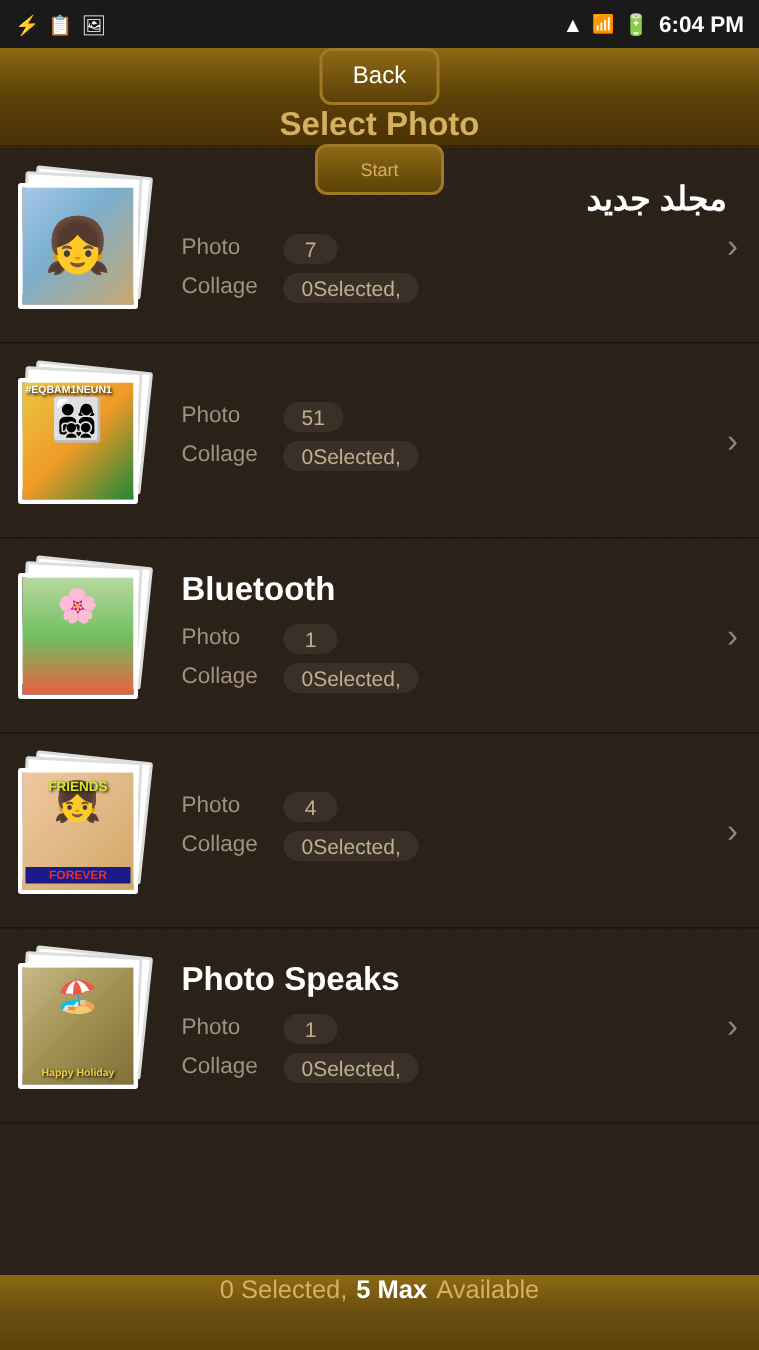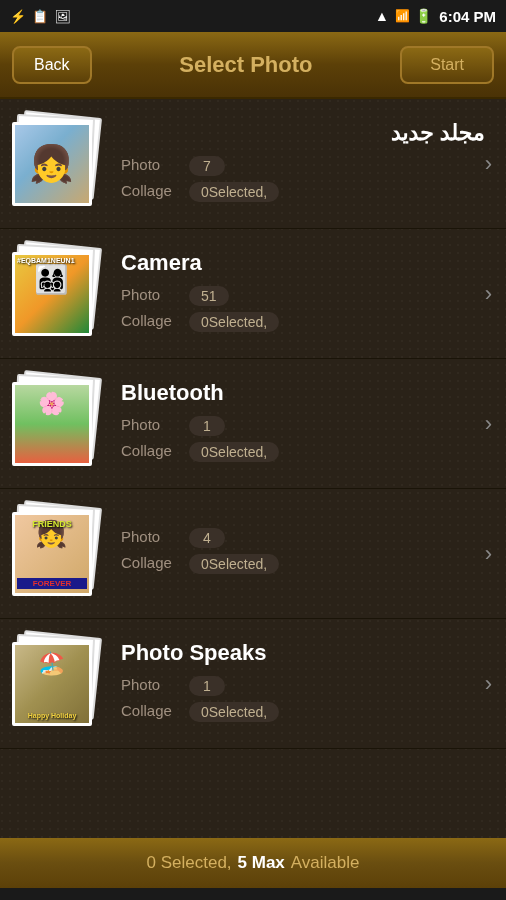--- a/index.html
+++ b/index.html
@@ -44,20 +44,21 @@
     
     .top-bar {
       width: 100%;
       height: 67px;
       background: linear-gradient(180deg, #8B6914 0%, #5C4008 50%, #4a3206 100%);
       display: flex;
       align-items: center;
       justify-content: space-between;
       padding: 0 12px;
       border-bottom: 2px solid #3a2800;
+      flex-direction: column;
     }
 
     .back-button {
       background: linear-gradient(180deg, #8B6914 0%, #5C4008 100%);
       border: 2px solid #a07828;
       border-radius: 8px;
       color: white;
       font-size: 16px;
       padding: 8px 20px;
       cursor: pointer;
@@ -67,21 +68,21 @@
       color: #d4b060;
       font-size: 22px;
       font-weight: bold;
     }
 
     .start-button {
       background: linear-gradient(180deg, #8B6914 0%, #5C4008 100%);
       border: 2px solid #a07828;
       border-radius: 8px;
       color: #d4b060;
-      font-size: 16px;
+      font-size: 12px;
       padding: 8px 28px;
       cursor: pointer;
     }
 
     
     .content-area {
       width: 100%;
       height: calc(900px - 32px - 64px - 50px);
       background: #2a2218;
       background-image: radial-gradient(circle at 2px 2px, rgba(255,255,255,0.03) 1px, transparent 0);
@@ -201,26 +202,25 @@
     .chevron-right {
       color: #888;
       font-size: 22px;
       margin-left: auto;
       padding-right: 4px;
     }
 
     
     .bottom-bar {
       position: absolute;
-      bottom: 12px;
+      bottom: 0;
       width: 100%;
       height: 50px;
       background: linear-gradient(180deg, #8B6914 0%, #6a4e10 50%, #5C4008 100%);
       display: flex;
-      align-items: center;
       justify-content: center;
       gap: 6px;
     }
 
     .bottom-status-text {
       color: #d4b060;
       font-size: 17px;
     }
 
     .bottom-status-bold {
@@ -334,21 +334,20 @@
         <div class="photo-back1"></div>
         <div class="photo-front thumb-2">
           <div style="position:absolute;top:0;left:0;right:0;bottom:0;overflow:hidden;">
             <div style="font-size:28px;text-align:center;padding-top:8px;">👨‍👩‍👧‍👦</div>
             <div style="font-size:7px;color:white;text-align:center;font-weight:bold;text-shadow:1px 1px 2px black;position:absolute;top:2px;left:2px;">#EQBAM1NEUN1</div>
           </div>
         </div>
       </div>
     </div>
     <div class="album-info">
-      <div class="album-name">Camera</div>
       <div class="album-meta-row">
         <span class="meta-label">Photo</span>
         <span class="meta-badge">51</span>
       </div>
       <div class="album-meta-row">
         <span class="meta-label">Collage</span>
         <span class="meta-badge">0Selected,</span>
       </div>
     </div>
     <span class="chevron-right">›</span>

